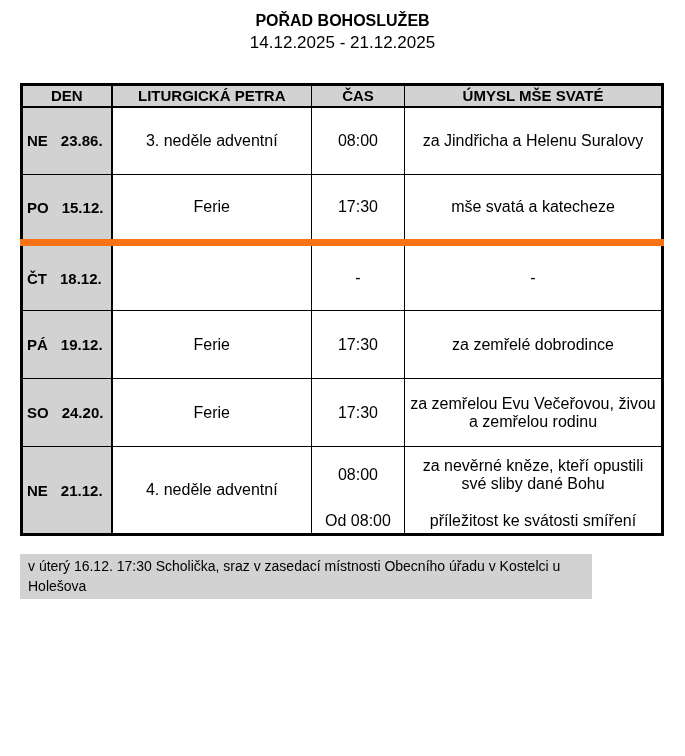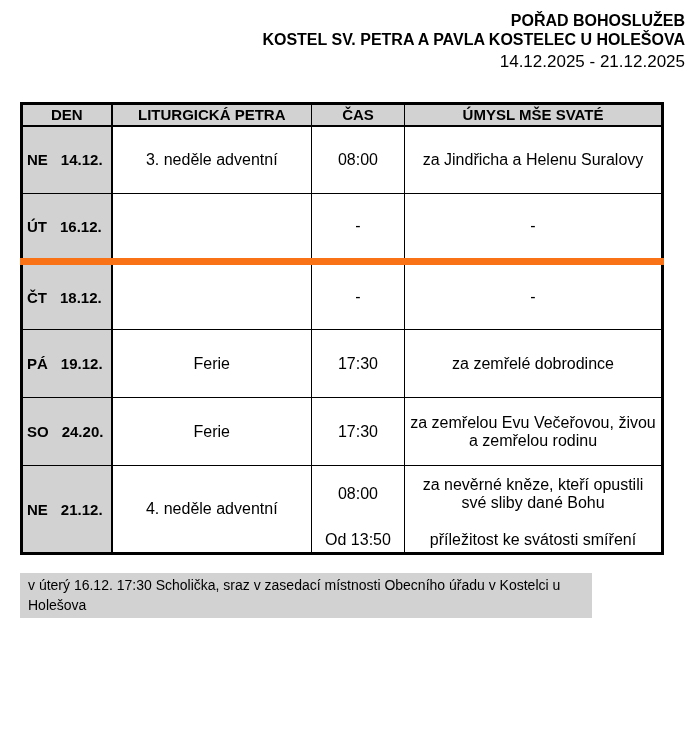--- a/index.html
+++ b/index.html
@@ -8,21 +8,21 @@
     width: 685px;
     height: 756px;
     background: #ffffff;
     color: #000000;
     font-family: "Liberation Sans", sans-serif;
     overflow: hidden;
   }
   .page { width: 685px; height: 756px; position: relative; }
 
   
-  .doc-header { padding-top: 11px; text-align: right; line-height: 19px; }
+  .doc-header { padding-top: 11px; text-align: center; line-height: 19px; }
   .doc-title, .doc-subtitle { font-size: 16px; font-weight: bold; }
   .doc-daterange { font-size: 17px; margin-top: 3px; }
 
   
   table.schedule {
     border-collapse: collapse;
     table-layout: fixed;
     width: 641px;
     margin: 31px 0 0 20px;
     border: 3px solid #000;
@@ -92,21 +92,20 @@
     padding: 2px 8px 3px;
   }
 </style>
 </head>
 <body>
 
 <div class="page">
 
   <div class="doc-header">
     <div class="doc-title">POŘAD BOHOSLUŽEB</div>
-    <div class="doc-subtitle">KOSTEL SV. PETRA A PAVLA KOSTELEC U HOLEŠOVA</div>
     <div class="doc-daterange">14.12.2025 - 21.12.2025</div>
   </div>
 
   <table class="schedule">
     <colgroup>
       <col style="width:90px">
       <col style="width:200px">
       <col style="width:93px">
       <col style="width:258px">
     </colgroup>
@@ -116,37 +115,37 @@
         <th>LITURGICKÁ PETRA</th>
         <th>ČAS</th>
         <th>ÚMYSL MŠE SVATÉ</th>
       </tr>
     </thead>
     <tbody>
       <tr class="data-row">
         <td class="den">
           <div class="den-inner">
             <span>NE</span>
-            <span>14.12.</span>
+            <span>23.86.</span>
           </div>
         </td>
         <td>3. neděle adventní</td>
         <td>08:00</td>
         <td>za Jindřicha a Helenu Suralovy</td>
       </tr>
       <tr class="data-row">
         <td class="den">
           <div class="den-inner">
-            <span>ÚT</span>
-            <span>16.12.</span>
-          </div>
-        </td>
-        <td></td>
-        <td>-</td>
-        <td>-</td>
+            <span>PO</span>
+            <span>15.12.</span>
+          </div>
+        </td>
+        <td>Ferie</td>
+        <td>17:30</td>
+        <td>mše svatá a katecheze</td>
       </tr>
       <tr class="data-row gray-sep">
         <td class="den">
           <div class="den-inner">
             <span>ČT</span>
             <span>18.12.</span>
           </div>
         </td>
         <td></td>
         <td>-</td>
@@ -178,21 +177,21 @@
         <td class="den">
           <div class="den-inner">
             <span>NE</span>
             <span>21.12.</span>
           </div>
         </td>
         <td>4. neděle adventní</td>
         <td class="stack-cell">
           <div class="stack">
             <div class="stack-top">08:00</div>
-            <div class="stack-bottom">Od 13:50</div>
+            <div class="stack-bottom">Od 08:00</div>
           </div>
         </td>
         <td class="stack-cell">
           <div class="stack">
             <div class="stack-top">za nevěrné kněze, kteří opustili své sliby dané Bohu</div>
             <div class="stack-bottom">příležitost ke svátosti smíření</div>
           </div>
         </td>
       </tr>
     </tbody>

